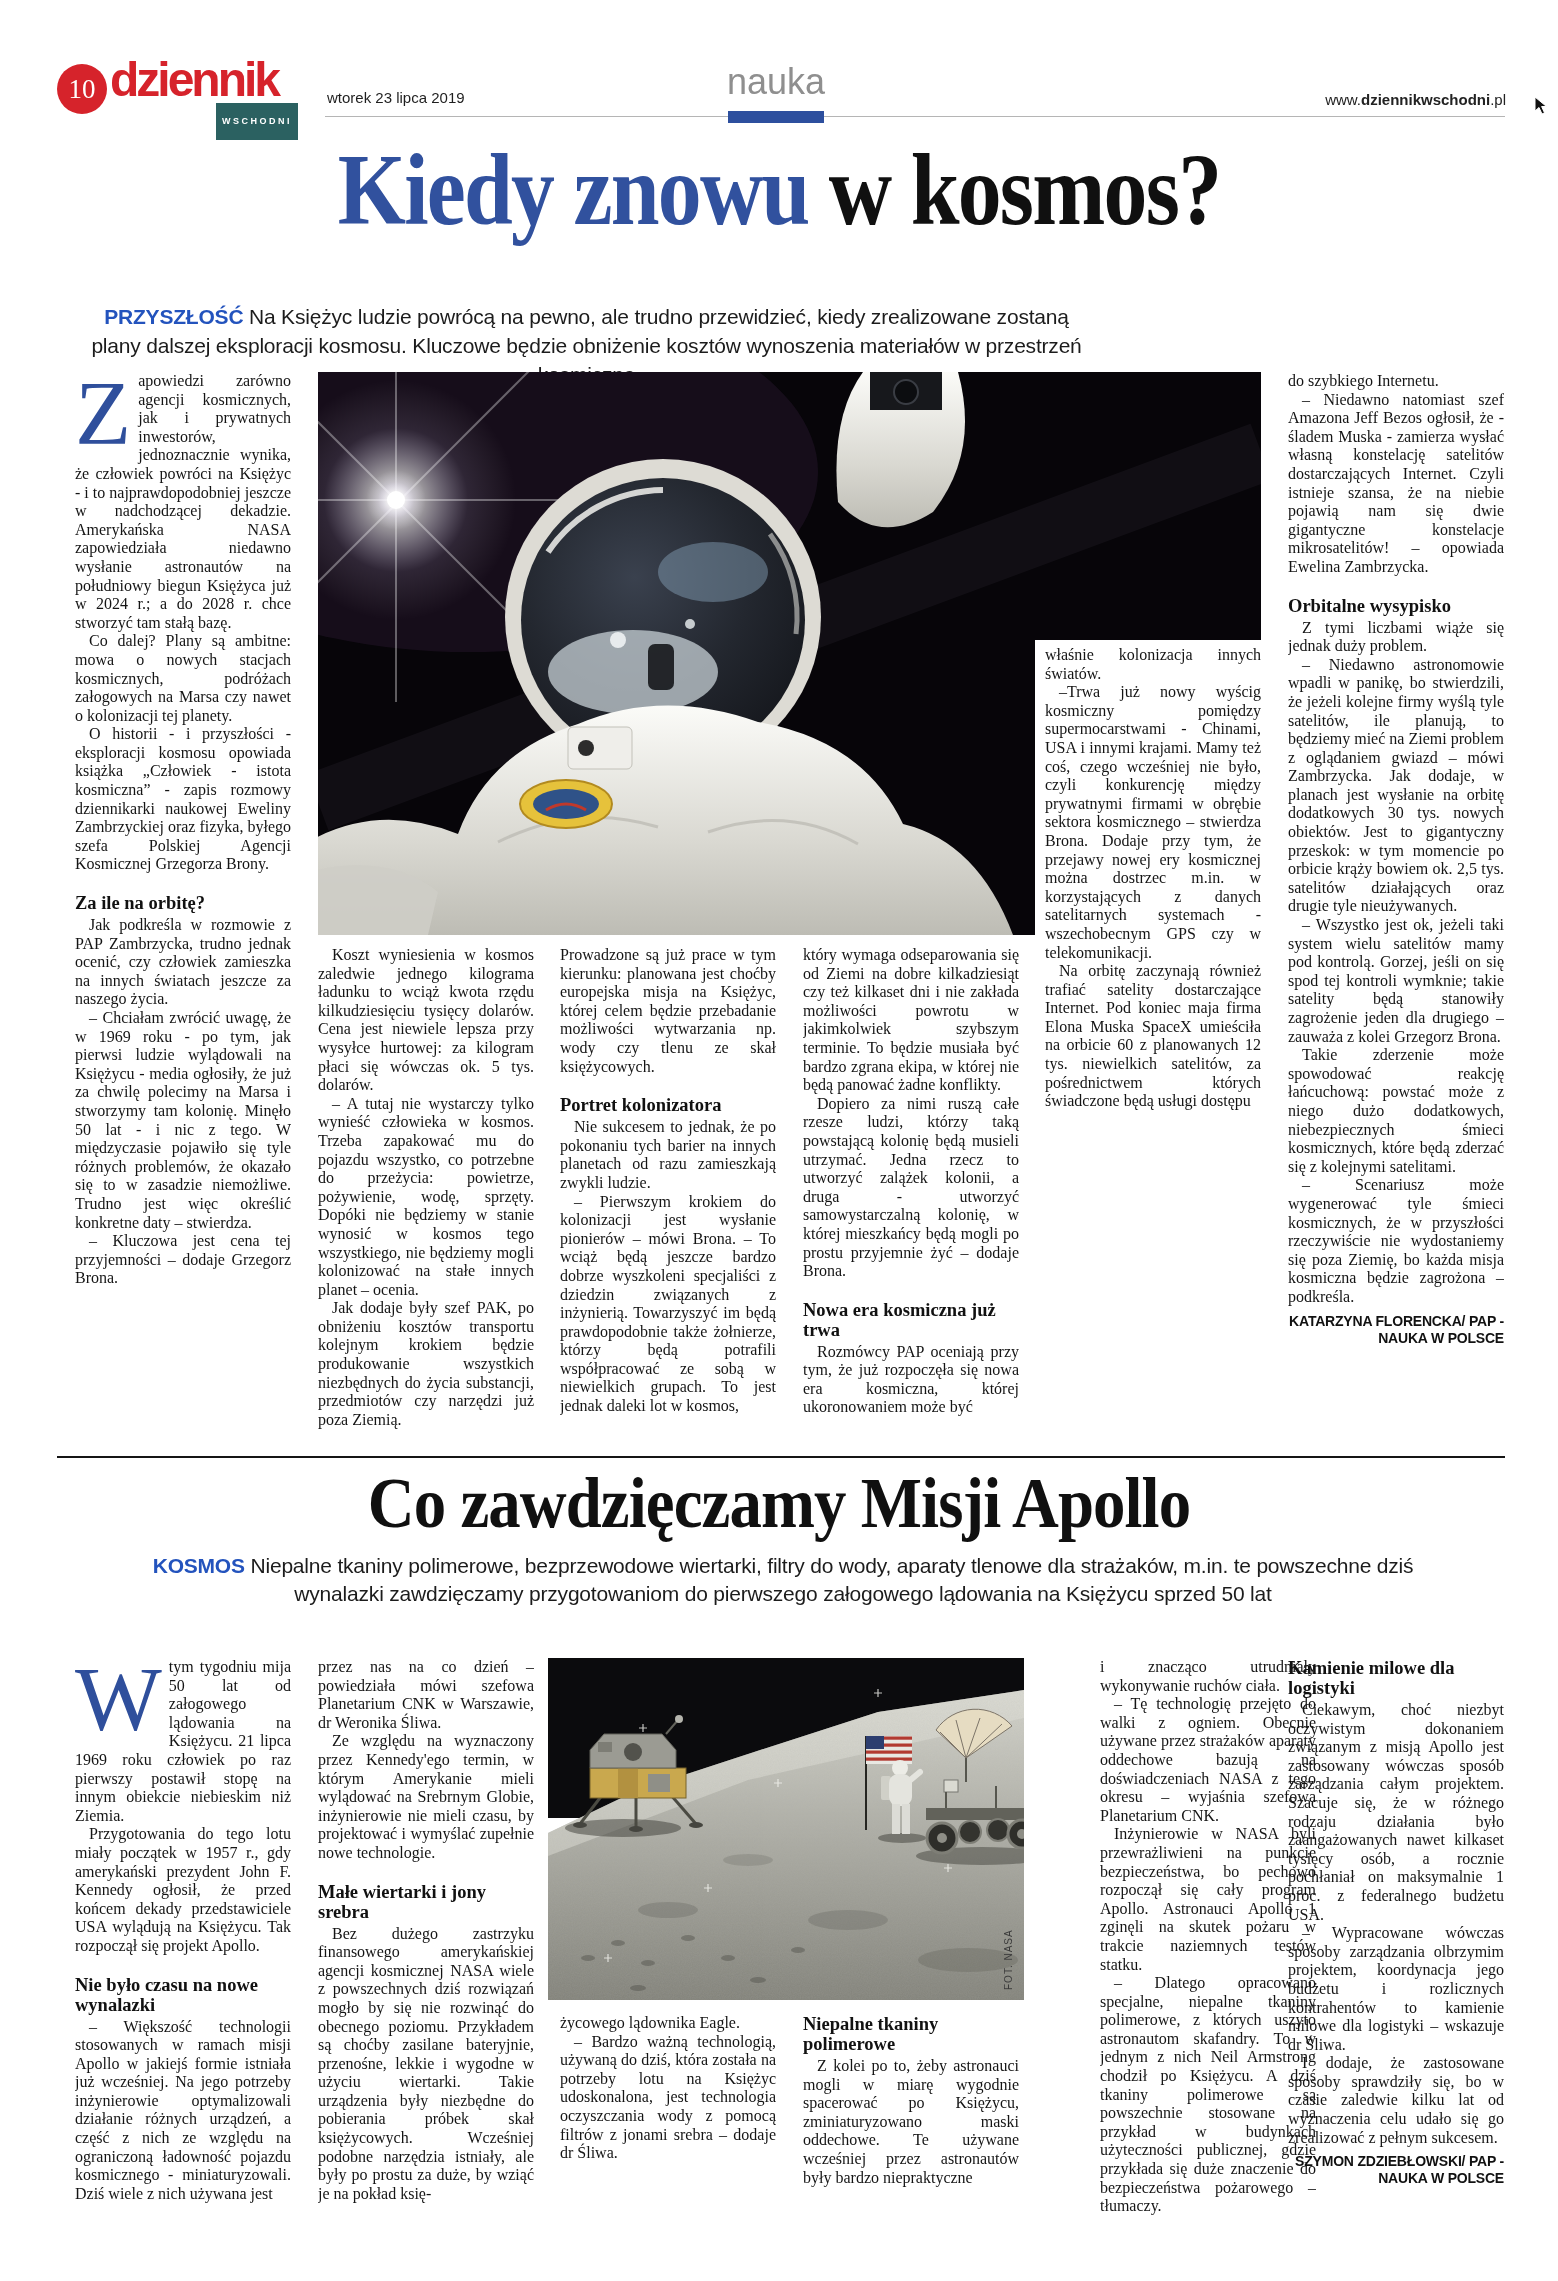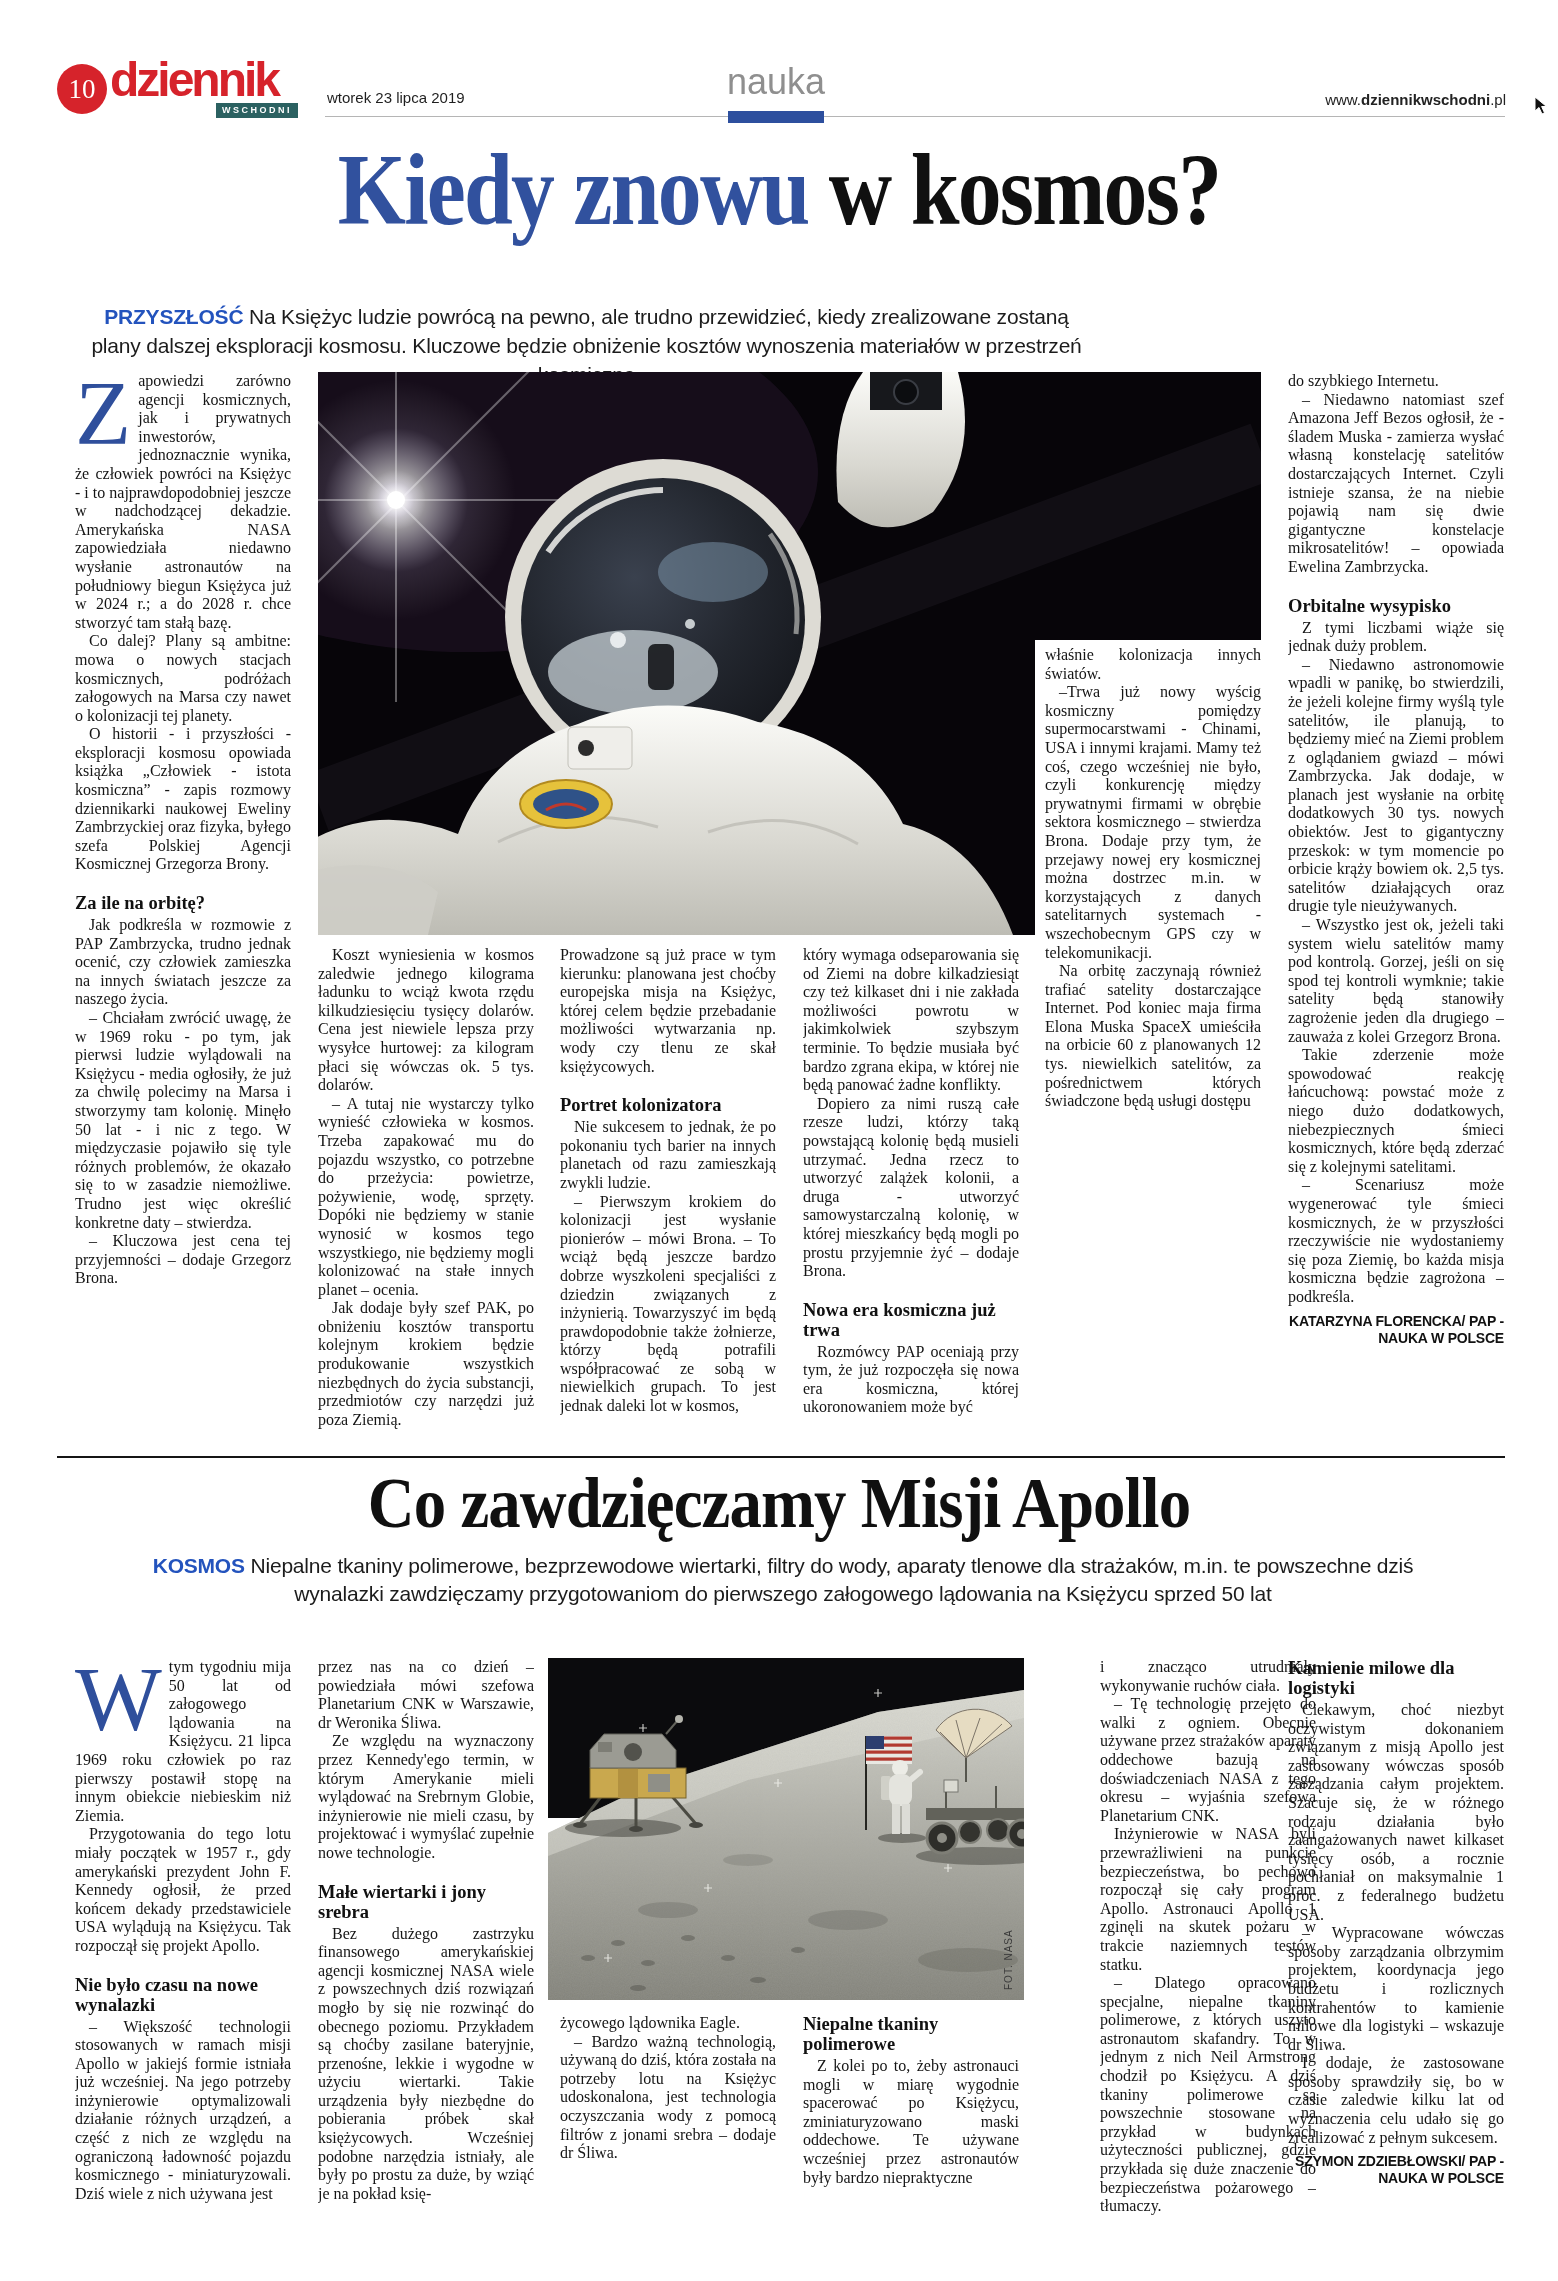--- a/index.html
+++ b/index.html
@@ -6,21 +6,21 @@
   .page{position:relative;width:1558px;height:2281px;background:#ffffff;overflow:hidden;
         font-family:"Liberation Serif","DejaVu Serif",serif;color:#141414;}
   .abs{position:absolute;}
 
   
   .pageno{left:57px;top:64px;width:50px;height:50px;border-radius:50%;background:#d6232b;
           color:#fff;text-align:center;line-height:50px;font-size:27px;font-family:Liberation Serif, serif;}
   .logo-main{left:110px;top:56px;font:bold 48px/1 "Liberation Sans","DejaVu Sans",sans-serif;
              color:#d6232b;letter-spacing:-3px;}
   .logo-sub{left:216px;top:103px;background:#2b6161;color:#fff;
-            font:bold 9px/1 "Liberation Sans",sans-serif;letter-spacing:2.5px;padding:3px 6px;}
+            font:bold 9px/1 "Liberation Sans",sans-serif;letter-spacing:2.5px;padding:14px 6px;}
   .issue-date{left:327px;top:90px;font:15px/1 "Liberation Sans",sans-serif;color:#1f1f1f;}
   .section-label{left:690px;top:62px;width:172px;text-align:center;
                  font:400 36px/1.1 "Liberation Sans",sans-serif;color:#8f8f8f;}
   .header-rule{left:325px;top:116px;width:1180px;height:1px;background:#b5b5b5;}
   .section-underline{left:728px;top:111px;width:96px;height:12px;background:#2d4f9e;z-index:2;}
   .site-url{right:52px;top:92px;font:15px/1 "Liberation Sans",sans-serif;color:#222;}
   .site-url b{font-weight:bold;}
   .cursor{left:1534px;top:96px;}
 
   

